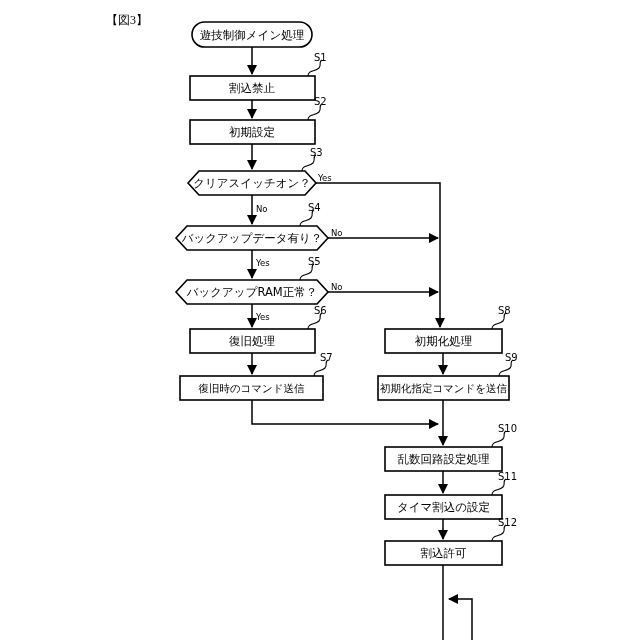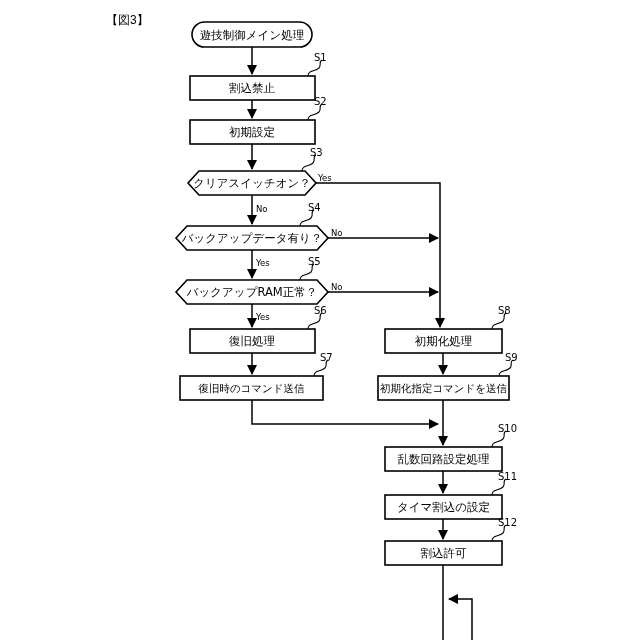--- a/index.html
+++ b/index.html
@@ -14,21 +14,21 @@
     background: #ffffff;
     overflow: hidden;
     font-family: "DejaVu Sans", "Liberation Sans", sans-serif;
   }
   #figure-label {
     position: absolute;
     left: 106px;
     top: 12px;
     font-size: 12px;
     color: #000000;
-    font-family: Liberation Sans, sans-serif;
+    font-family: Liberation Serif, serif;
     letter-spacing: 0px;
     white-space: nowrap;
   }
   svg#flow {
     position: absolute;
     left: 0;
     top: 0;
     width: 640px;
     height: 640px;
   }

